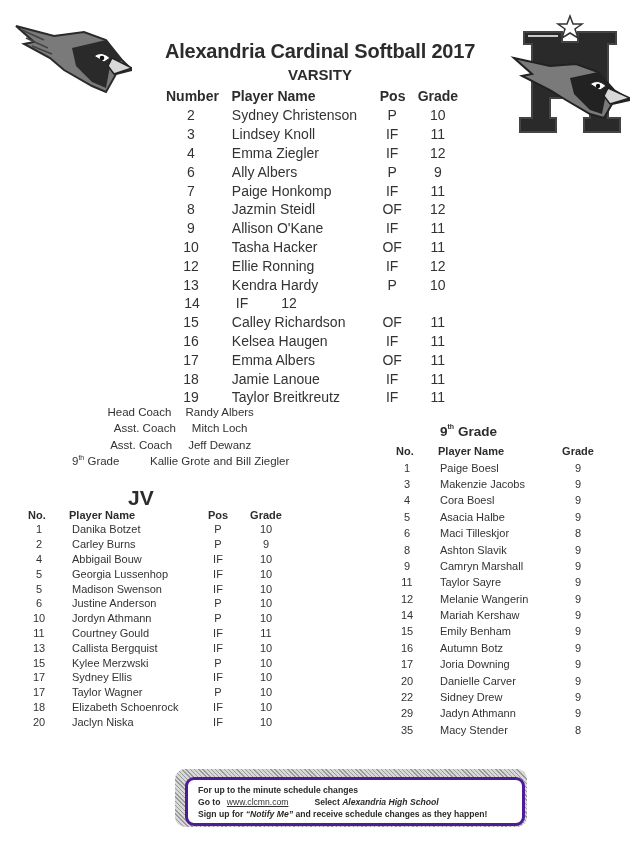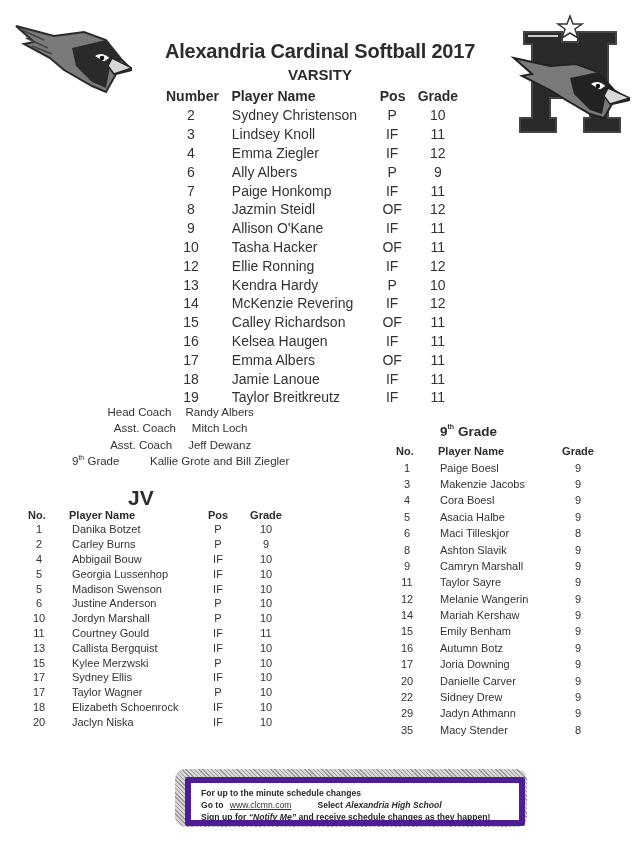--- a/index.html
+++ b/index.html
@@ -59,21 +59,21 @@
     .g9 .head .c-name { padding-left:20px; }
     .g9 .c-grade { width:36px; text-align:center; }
 
     
     .notice-shadow {
       left:175px; top:769px; width:352px; height:58px; border-radius:10px;
       background: repeating-linear-gradient(45deg, #9a9a9a 0 1px, #d8d8d8 1px 3px);
     }
     .notice {
       left:185px; top:777px; width:340px; height:49px; background:#fff;
-      border:6px solid #4c1d95; border-radius:2px; box-sizing:border-box;
+      border:3px solid #4c1d95; border-radius:9px; box-sizing:border-box;
       padding:4px 0 0 10px; font-size:8.6px; font-weight:bold; color:#2a2a2a; line-height:12px;
     }
     .notice .link { font-weight:normal; text-decoration:underline; color:#333; margin:11px 26px 0 4px; }
     .notice i { font-style:italic; }
   </style>
 </head>
 <body>
 
 <div class="abs logo-left">
   <svg width="118" height="72" viewBox="0 0 118 72">
@@ -165,21 +165,20 @@
         <div class="c-grade">12</div>
       </div>
       <div class="row">
         <div class="c-num">13</div>
         <div class="c-name">Kendra Hardy</div>
         <div class="c-pos">P</div>
         <div class="c-grade">10</div>
       </div>
       <div class="row">
         <div class="c-num">14</div>
-        <div class="c-name">McKenzie Revering</div>
         <div class="c-pos">IF</div>
         <div class="c-grade">12</div>
       </div>
       <div class="row">
         <div class="c-num">15</div>
         <div class="c-name">Calley Richardson</div>
         <div class="c-pos">OF</div>
         <div class="c-grade">11</div>
       </div>
       <div class="row">
@@ -268,21 +267,21 @@
         <div class="c-grade">10</div>
       </div>
       <div class="row">
         <div class="c-num">6</div>
         <div class="c-name">Justine Anderson</div>
         <div class="c-pos">P</div>
         <div class="c-grade">10</div>
       </div>
       <div class="row">
         <div class="c-num">10</div>
-        <div class="c-name">Jordyn Marshall</div>
+        <div class="c-name">Jordyn Athmann</div>
         <div class="c-pos">P</div>
         <div class="c-grade">10</div>
       </div>
       <div class="row">
         <div class="c-num">11</div>
         <div class="c-name">Courtney Gould</div>
         <div class="c-pos">IF</div>
         <div class="c-grade">11</div>
       </div>
       <div class="row">

